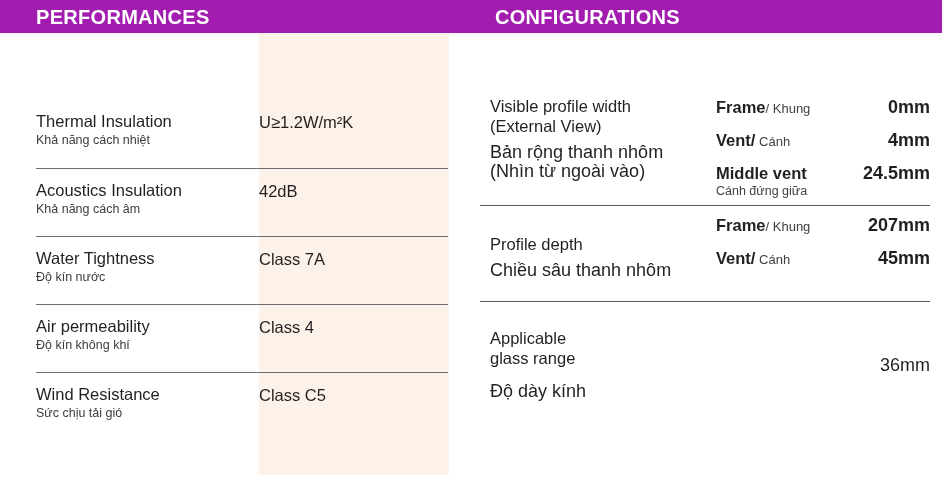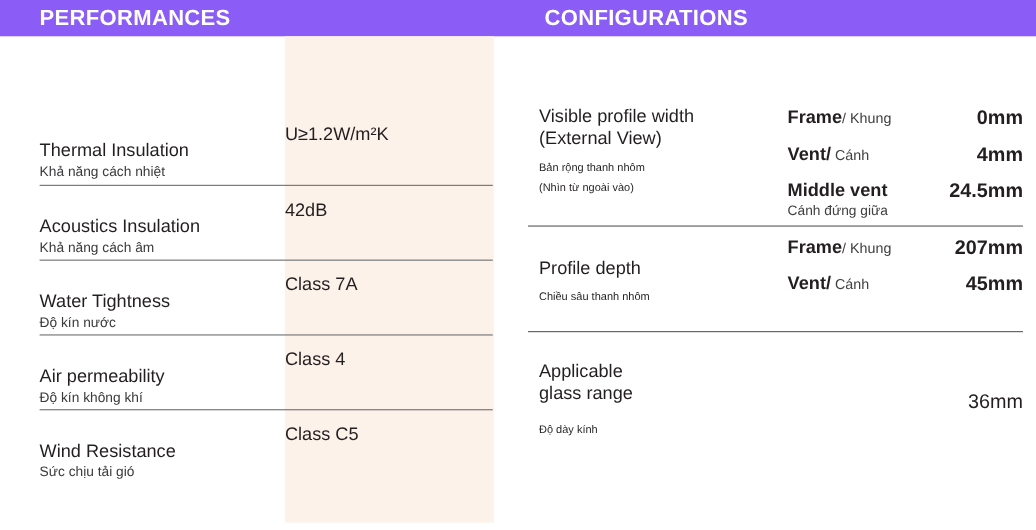--- a/index.html
+++ b/index.html
@@ -19,21 +19,21 @@
     height: 482px;
     background: #ffffff;
   }
 
   
   .header-bar {
     position: absolute;
     left: 0; top: 0;
     width: 942px;
     height: 33px;
-    background: #8b5cf6;
+    background: #a21caf;
   }
   .header-title {
     position: absolute;
     top: 6px;
     font-size: 20px;
     font-weight: bold;
     letter-spacing: 0.3px;
     color: #ffffff;
     white-space: nowrap;
   }
@@ -62,21 +62,20 @@
     height: 68px;
   }
   .perf-row + .perf-row {
     border-top: 1.4px solid #6d6e71;
   }
   .perf-label {
     position: absolute;
     left: 0;
     top: 11px;
     width: 225px;
-    margin-top: 16px;
   }
   .perf-title {
     font-size: 16.5px;
     line-height: 20px;
     color: #231f20;
     white-space: nowrap;
   }
   .perf-sub {
     font-size: 12.5px;
     line-height: 17px;
@@ -119,21 +118,21 @@
   .conf-block.b2 .conf-label { top: 28px; }
   .conf-block.b3 .conf-label { top: 26px; }
 
   .conf-title {
     font-size: 16.5px;
     line-height: 20px;
     color: #231f20;
     white-space: nowrap;
   }
   .conf-sub {
-    font-size: 10px;
+    font-size: 18px;
     line-height: 19px;
     color: #231f20;
     white-space: nowrap;
   }
   .conf-sub.gap { margin-top: 7px; }
   .conf-sub.gap2 { margin-top: 14px; }
 
   .conf-items {
     position: absolute;
     left: 236px;

